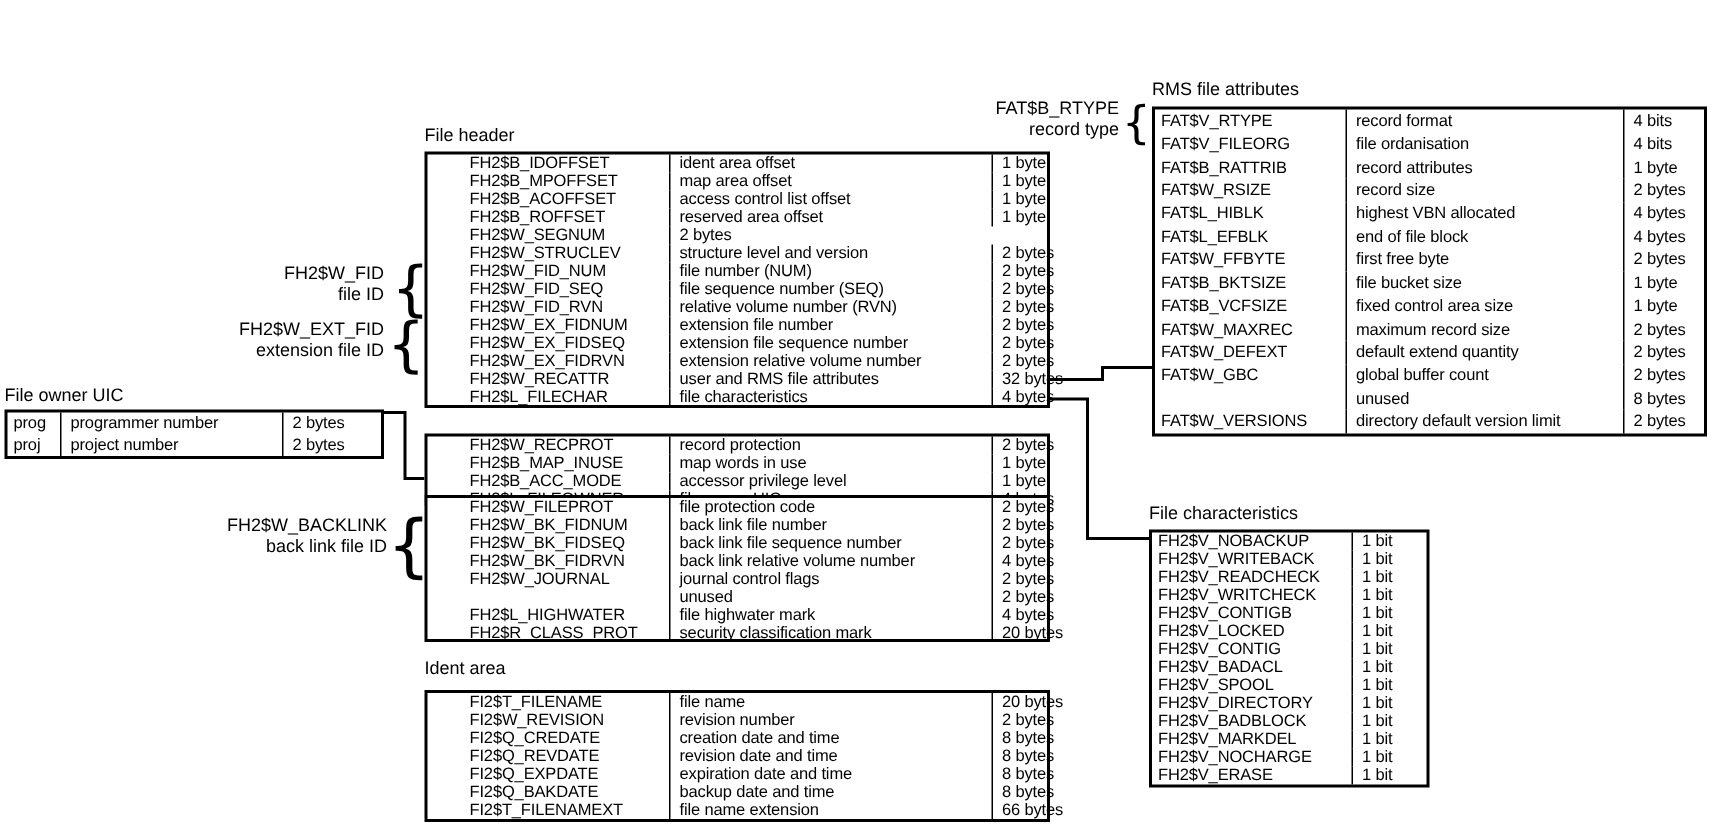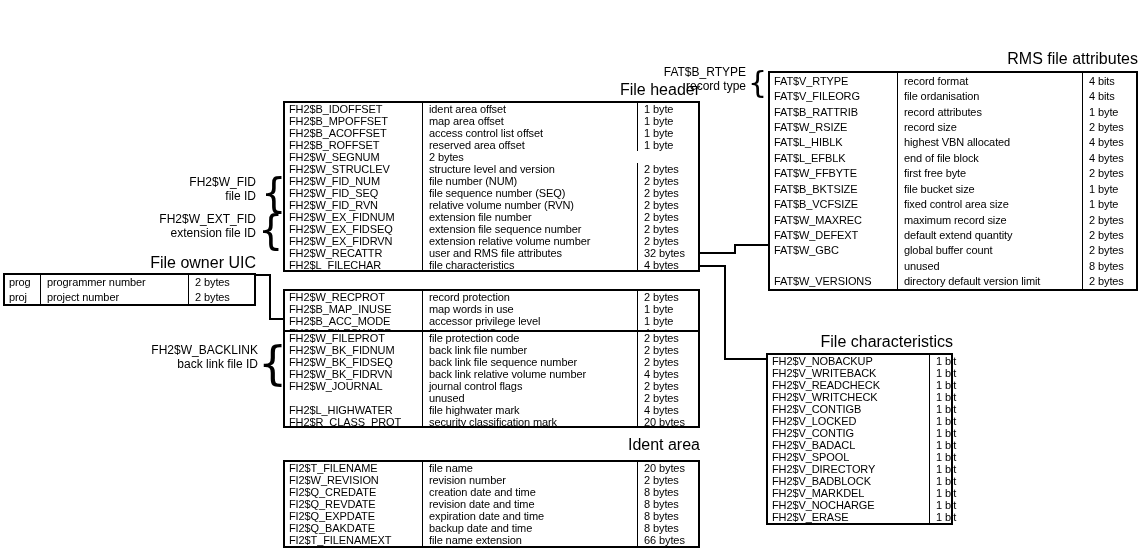--- a/index.html
+++ b/index.html
@@ -4,30 +4,30 @@
 <style>
   html,body { margin:0; padding:0; background:#fff; }
   .canvas {
     position:relative; width:1141px; height:552px;
     background:#fff; overflow:hidden;
     font-family:"Liberation Sans", sans-serif;
     color:#000;
   }
   .connectors { position:absolute; left:0; top:0; width:1141px; height:552px; pointer-events:none; }
   .title {
-    position:absolute; text-align:right; font-size:16px; line-height:14px; white-space:nowrap;
+    position:absolute; text-align:left; font-size:12px; line-height:14px; white-space:nowrap;
   }
   .box {
     position:absolute; border:2px solid #000; box-sizing:border-box; background:#fff;
     display:flex; flex-direction:column;
   }
   .row { flex:1 1 auto; display:grid; align-items:center; }
-  .cols3 .row { grid-template-columns:137px 215px 1fr; }
+  .cols3 .row { grid-template-columns:137px 215px 1fr;padding-left:24px; }
   .rms  .row { grid-template-columns:127px 185px 1fr; }
-  .fchar .row { grid-template-columns:133px 1fr;gap:28px; }
+  .fchar .row { grid-template-columns:133px 1fr; }
   .uic  .row { grid-template-columns:35px 148px 1fr; }
   .cell {
     height:100%; display:flex; align-items:center;
     font-size:11px; line-height:12px; white-space:nowrap;
     padding-left:4px; letter-spacing:-0.1px; overflow:visible;
   }
   .cell + .cell { border-left:1px solid #000; padding-left:6px; }
   .lbl { position:absolute; text-align:right; font-size:12px; line-height:13.5px; white-space:nowrap; }
   .brace {
     position:absolute; font-family:"DejaVu Sans", sans-serif; font-weight:400; color:#000;

